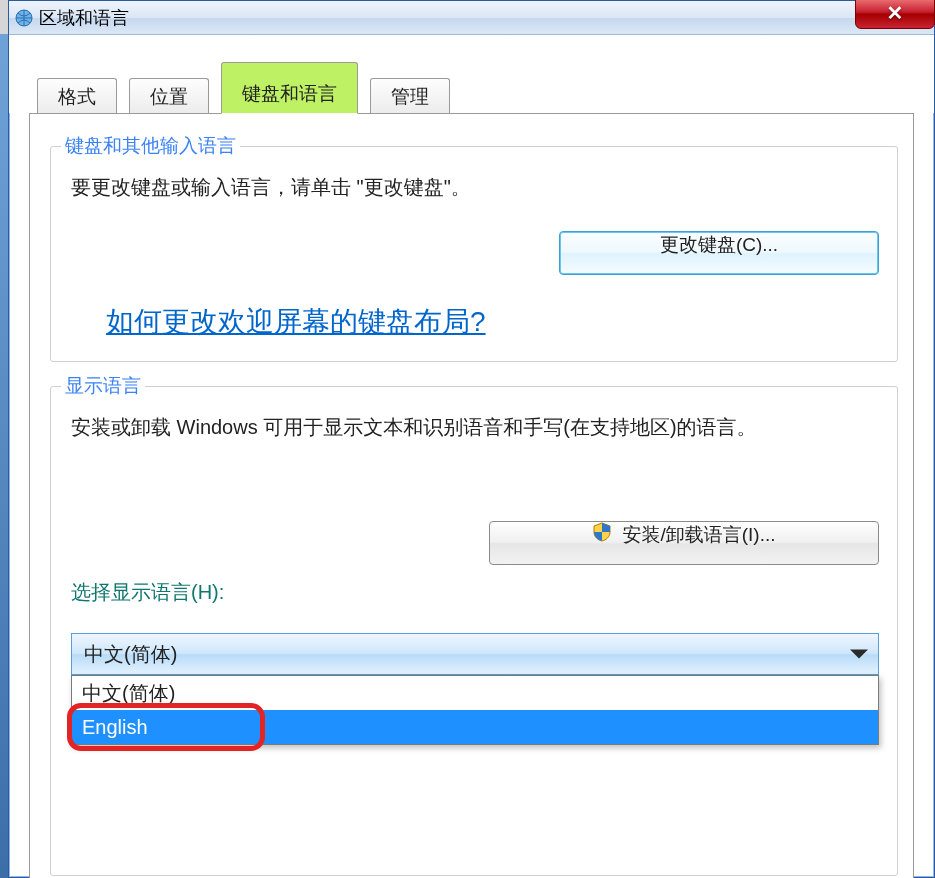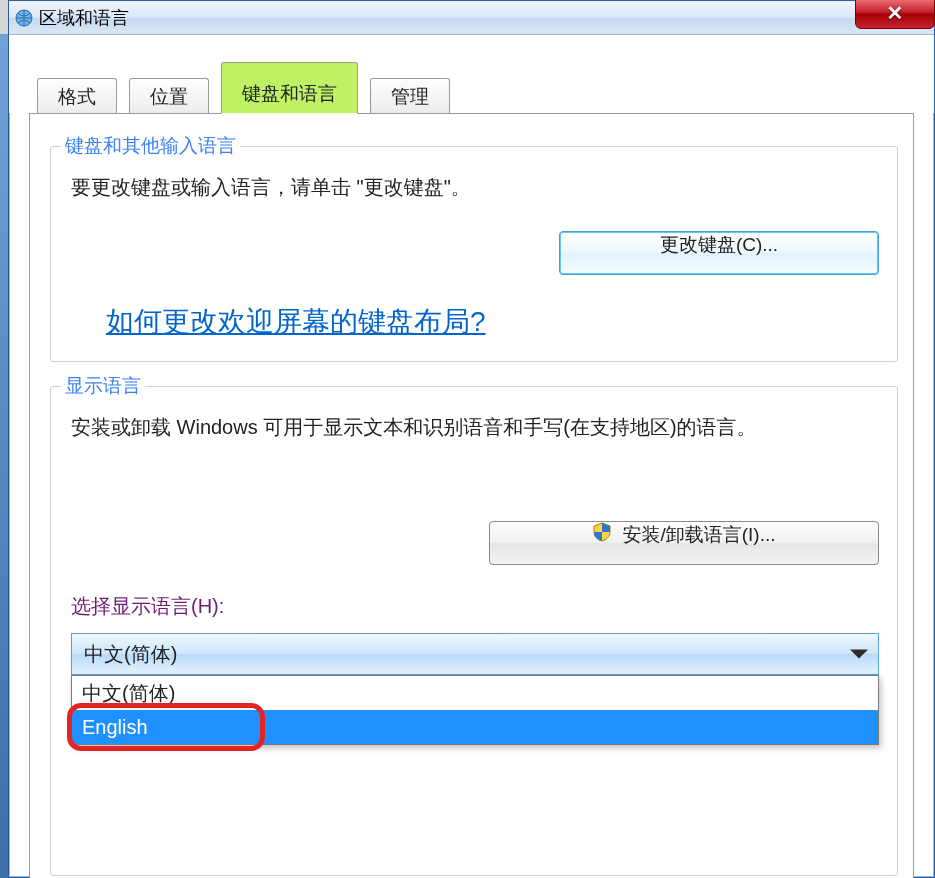--- a/index.html
+++ b/index.html
@@ -150,23 +150,23 @@
     right: 18px; top: 134px;
     width: 390px;
   }
   .btn2 { width: 100%; gap: 10px; }
   .shield {
     width: 20px; height: 20px;
     display: inline-block;
   }
   .label-select {
     position: absolute;
-    left: 20px; top: 206px;
-    font-size: 20px;
-    color: #701a75;
+    left: 20px; top: 192px;
+    font-size: 20px;
+    color: #0f766e;
   }
   
   .combo {
     position: absolute;
     left: 20px; top: 246px;
     width: 808px; height: 42px;
     border: 1px solid #5a9fd4;
     background: linear-gradient(#eef7ff, #cfe7fb 48%, #b8dbf8 52%, #e4f2ff);
     display: flex;
     align-items: center;

